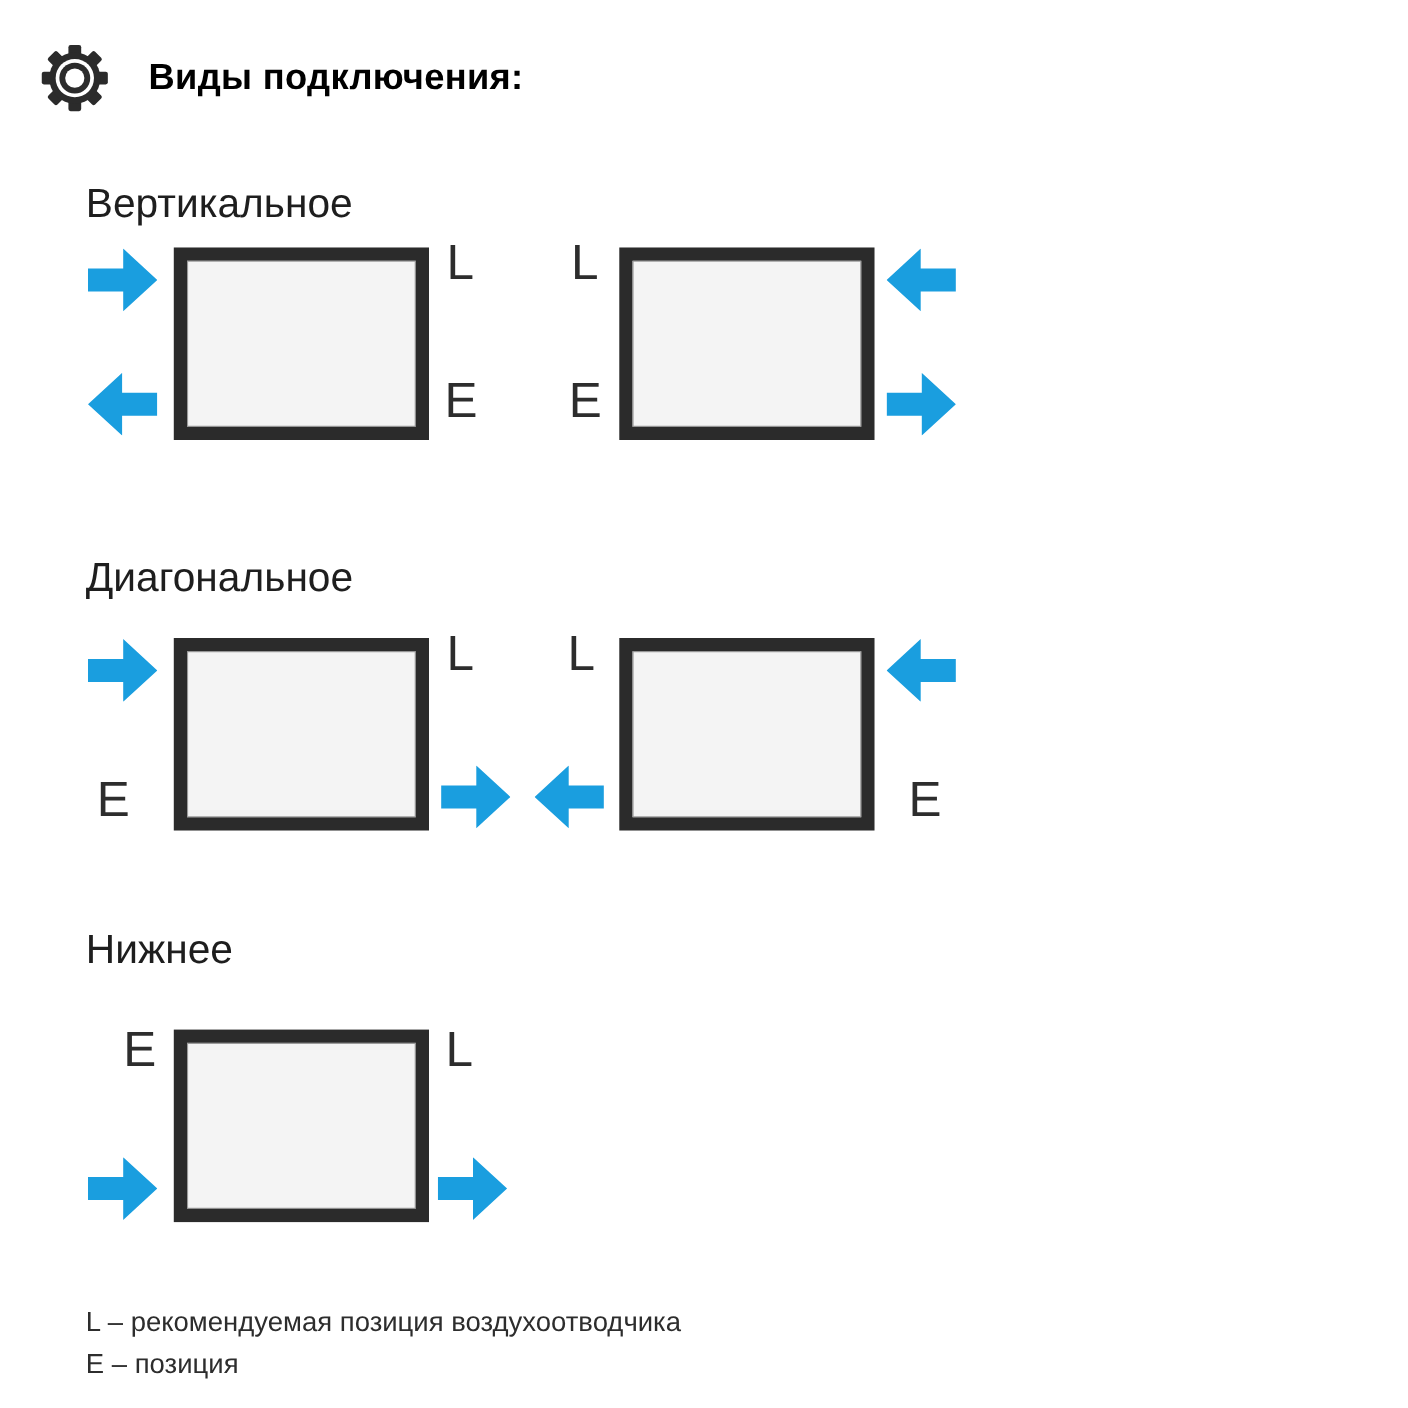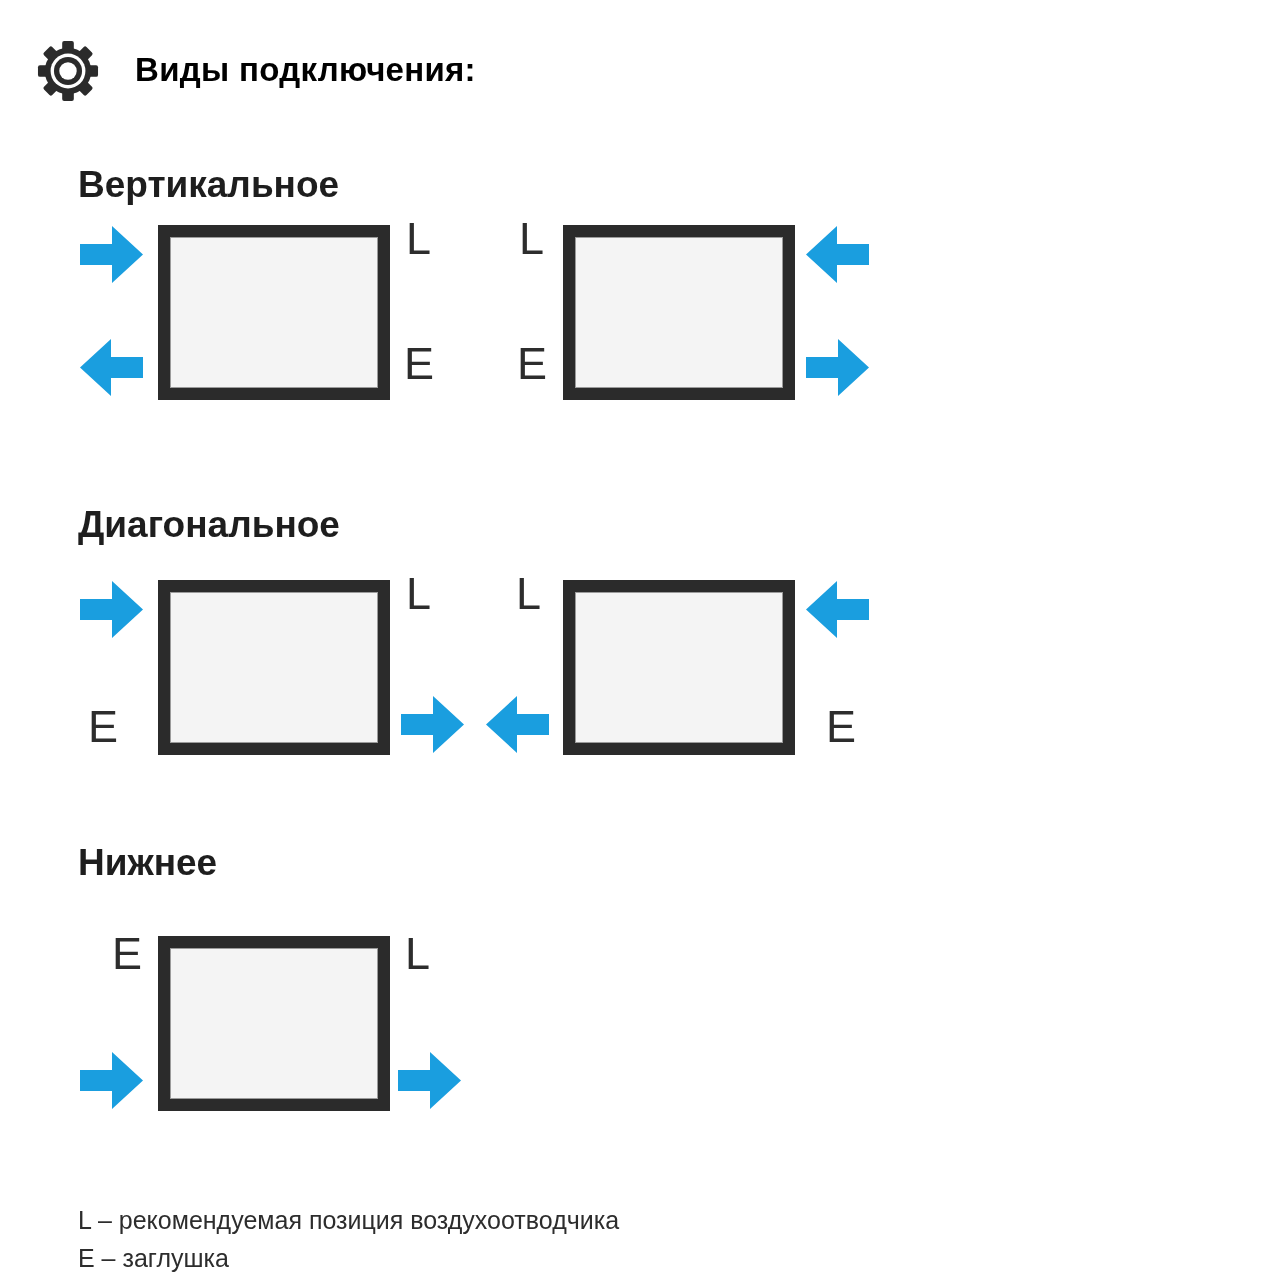--- a/index.html
+++ b/index.html
@@ -21,21 +21,21 @@
     position:absolute;left:37px;top:40px;width:62px;height:62px;
     color:var(--border);
   }
   .page-title{
     position:absolute;left:135px;top:51px;
     font-size:33px;font-weight:700;color:#000000;
     letter-spacing:0.3px;white-space:nowrap;
   }
   .section-title{
     position:absolute;left:78px;
-    font-size:37px;font-weight:700;color:#1e1e1e;
+    font-size:37px;font-weight:400;color:#1e1e1e;
     white-space:nowrap;
   }
   .radiator{
     position:absolute;width:232px;height:175px;
     border:12px solid var(--border);
     background:var(--fill);
     box-shadow:inset 0 0 0 1px #9b9b9b;
   }
   .arrow{
     position:absolute;width:63px;height:57px;
@@ -44,21 +44,20 @@
   .flip{transform:scaleX(-1);}
   .port{
     position:absolute;
     font-size:45px;font-weight:400;color:var(--text);
     line-height:1;white-space:nowrap;
   }
   .legend-line{
     position:absolute;left:78px;
     font-size:25px;font-weight:400;color:var(--text);
     white-space:nowrap;
-    margin-top:18px;
   }
 </style>
 </head>
 <body>
 
 <div class="canvas">
 
   <span class="gear">
     <svg width="62" height="62" viewBox="0 0 64 64" aria-hidden="true">
       <g fill="currentColor">
@@ -136,16 +135,16 @@
     <svg class="arrow" style="left:80px;top:1052px" viewBox="0 0 63 57">
         <polygon points="0,18 32,18 32,0 63,28.5 32,57 32,39 0,39"></polygon>
       </svg>
     <svg class="arrow" style="left:398px;top:1052px" viewBox="0 0 63 57">
         <polygon points="0,18 32,18 32,0 63,28.5 32,57 32,39 0,39"></polygon>
       </svg>
   </div>
 
   <div>
     <div class="legend-line" style="top:1188px">L – рекомендуемая позиция воздухоотводчика</div>
-    <div class="legend-line" style="top:1226px">E – заглушка</div>
+    <div class="legend-line" style="top:1226px">E – позиция</div>
   </div>
 
 </div>
 
 </body></html>

